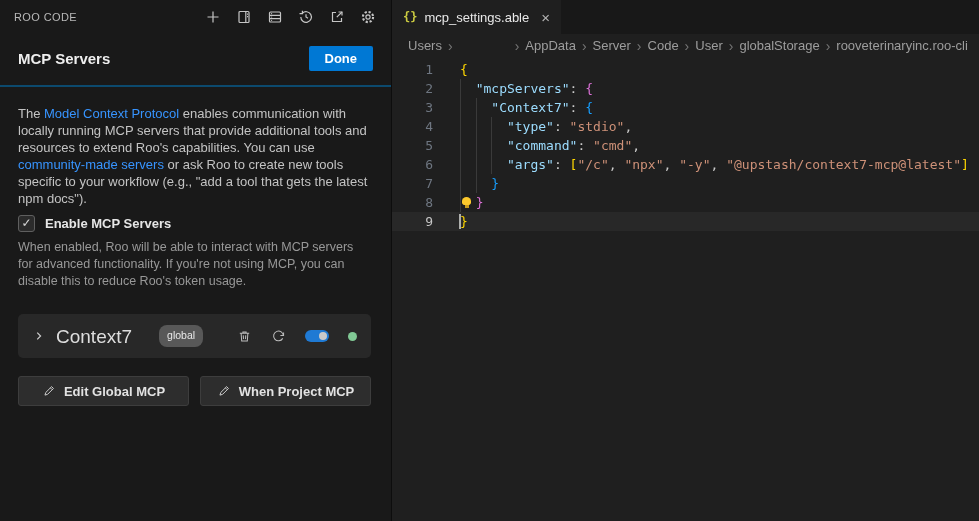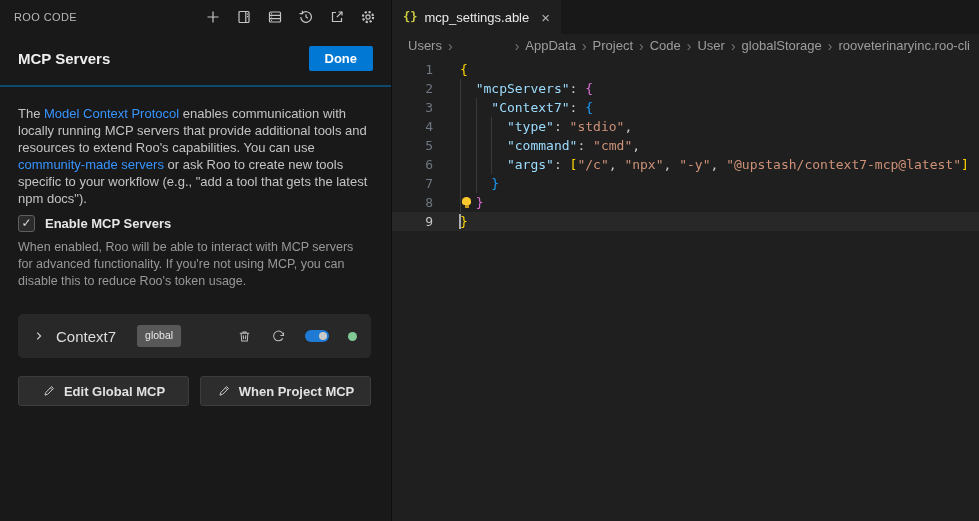--- a/index.html
+++ b/index.html
@@ -33,23 +33,23 @@
   .checkbox { width: 17px; height: 17px; flex: none; background: #2b2b2b; border: 1px solid #5f5f5f;
     border-radius: 3px; display: flex; align-items: center; justify-content: center;
     color: #d6d6d6; font-size: 12px; cursor: pointer; }
   .setting-label { font-weight: bold; color: #e6e6e6; font-size: 13px; }
   .setting-desc { color: #989898; font-size: 12.5px; margin-top: 7px; line-height: 17px; max-width: 346px; }
 
   .server-row { margin-top: 2px; background: #282828; border-radius: 5px; height: 44px;
     display: flex; align-items: center; padding: 0 14px; }
   .chev { width: 14px; height: 14px; flex: none; cursor: pointer; }
   .chev svg { stroke: #cccccc; fill: none; stroke-width: 1.4; }
-  .server-name { margin-left: 10px; color: #dddddd; font-size: 15px; text-align: right; }
-  .badge { margin-left: 21px; background: #585858; color: #e8e8e8; font-size: 10.5px;
-    padding: 2px 8px 3px 8px; border-radius: 3px; }
+  .server-name { margin-left: 10px; color: #dddddd; font-size: 19px; text-align: right; }
+  .badge { margin-left: 27px; background: #585858; color: #e8e8e8; font-size: 10.5px;
+    padding: 2px 8px 3px 8px; border-radius: 8px; }
   .row-actions { margin-left: auto; display: flex; align-items: center; gap: 19px; }
   .row-actions svg { stroke: #bdbdbd; fill: none; stroke-width: 1.1; cursor: pointer; }
   .toggle { width: 24px; height: 12px; border-radius: 6px; background: var(--toggle, #1f7ad4);
     position: relative; cursor: pointer; }
   .toggle::after { content: ""; position: absolute; right: 2px; top: 2px; width: 8px; height: 8px;
     border-radius: 50%; background: #c9c9c9; }
   .status-dot { width: 9px; height: 9px; border-radius: 50%; background: var(--status-ok, #81c995); }
 
   .actions { display: flex; gap: 11px; margin-top: 18px; }
   .edit-btn { flex: 1; height: 30px; background: #2d2d2d; border: 1px solid #3d3d3d; border-radius: 3px;
@@ -209,21 +209,21 @@
         <span class="tab-close">×</span>
       </div>
     </div>
     <div class="breadcrumbs" id="crumbs">
         <span class="crumb">Users</span>
         <span class="crumb-sep">›</span>
         <span class="crumb empty"></span>
         <span class="crumb-sep">›</span>
         <span class="crumb">AppData</span>
         <span class="crumb-sep">›</span>
-        <span class="crumb">Project</span>
+        <span class="crumb">Server</span>
         <span class="crumb-sep">›</span>
         <span class="crumb">Code</span>
         <span class="crumb-sep">›</span>
         <span class="crumb">User</span>
         <span class="crumb-sep">›</span>
         <span class="crumb">globalStorage</span>
         <span class="crumb-sep">›</span>
         <span class="crumb">rooveterinaryinc.roo-cli</span>
       </div>
     <div class="code" id="code">

